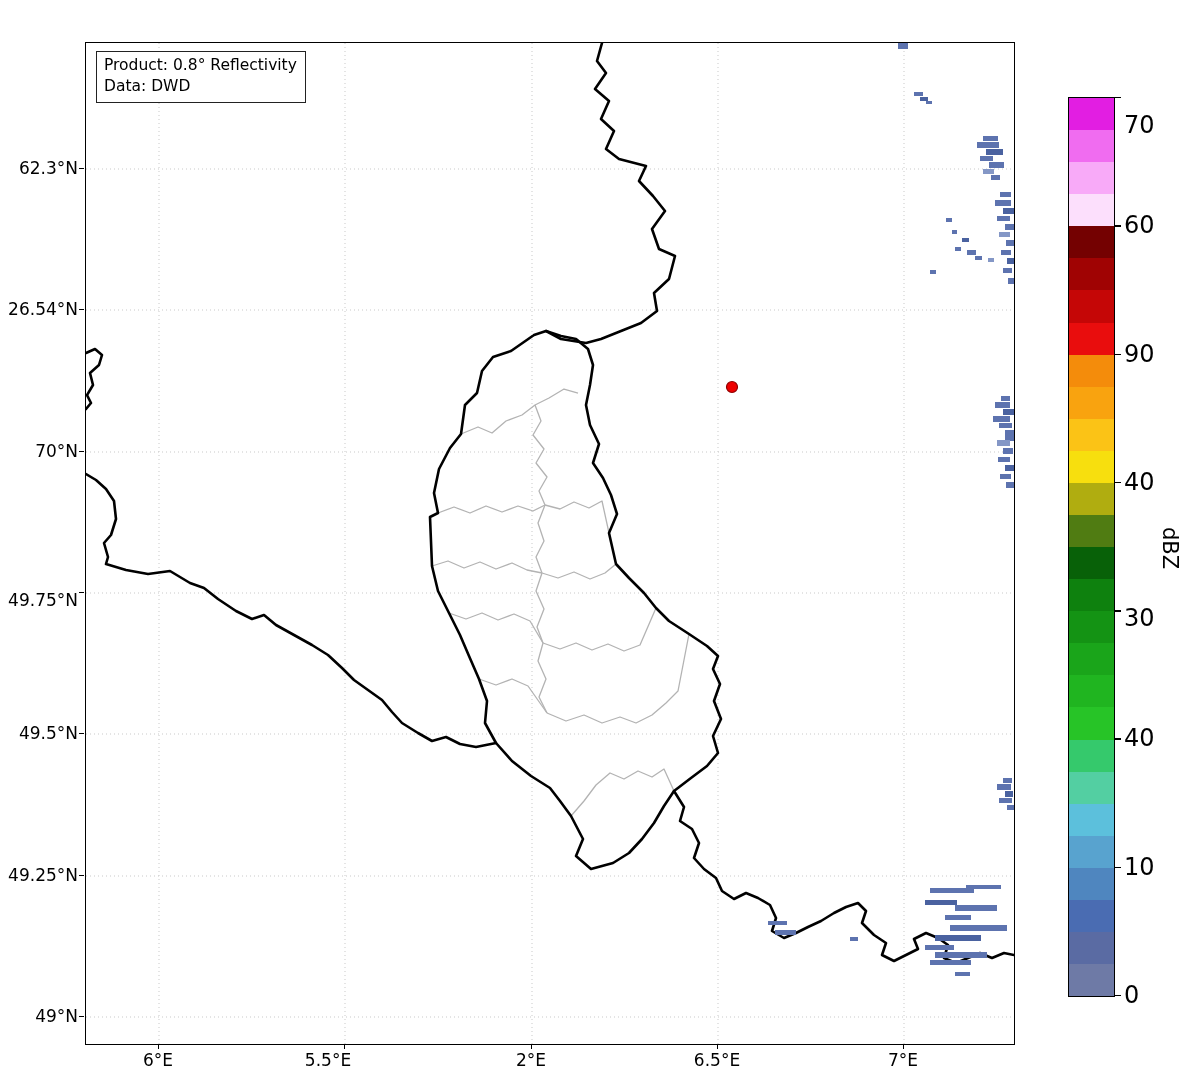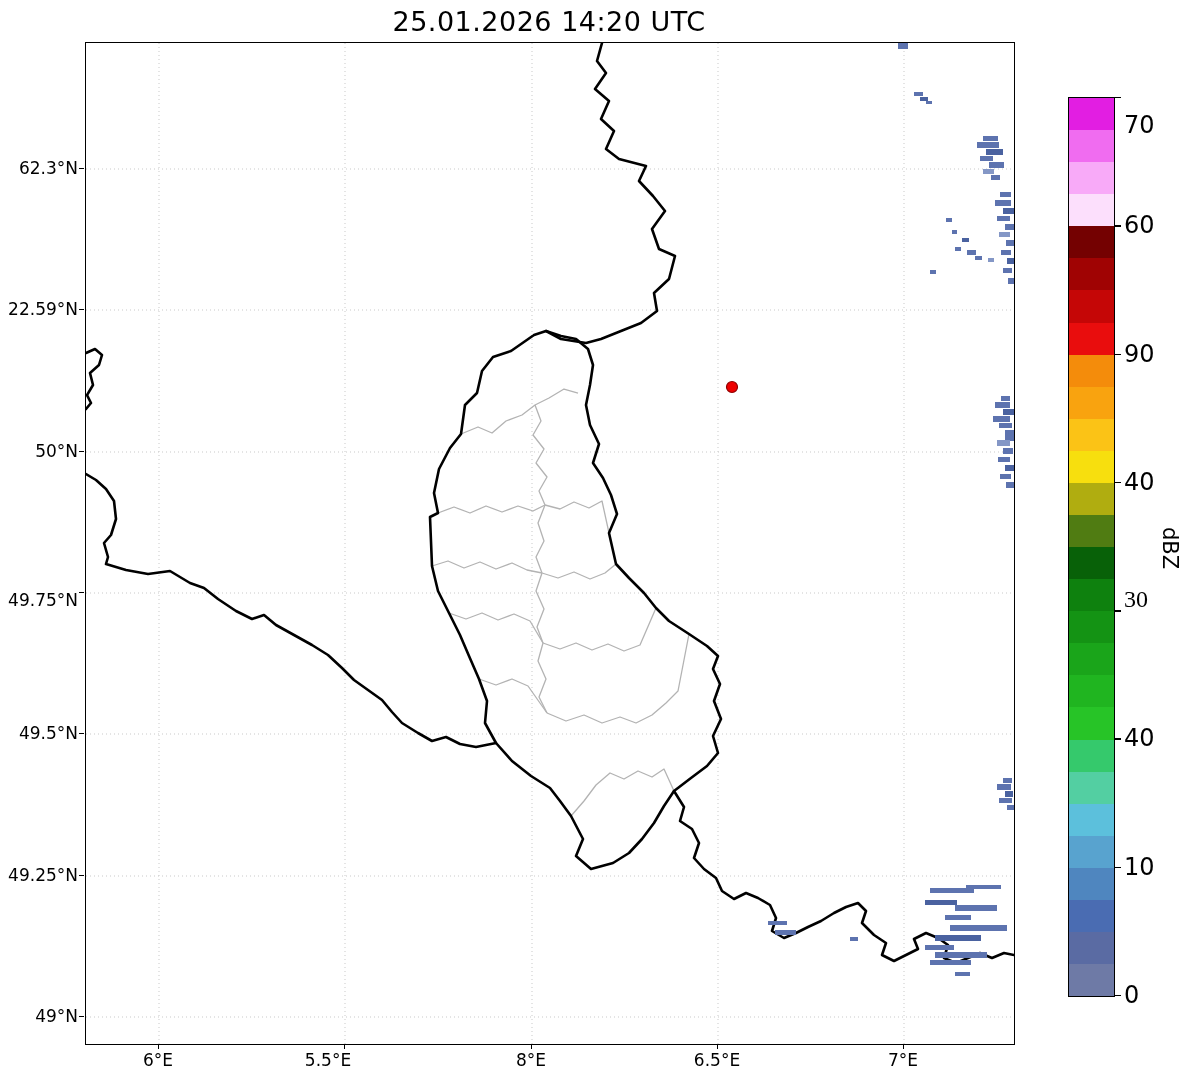--- a/index.html
+++ b/index.html
@@ -26,21 +26,20 @@
   .cbar-ticklabel{position:absolute;left:1124px;font-size:24px;line-height:24px;margin-top:-12px;}
   .cbar-tickmark{position:absolute;left:1114px;width:7px;height:1.4px;background:#000;}
   .cbar-unit{position:absolute;left:1170px;top:548px;transform:translate(-50%,-50%) rotate(90deg);
              font-size:21px;}
 </style>
 </head>
 <body>
 
 <div class="fig">
 
-  <div class="title">25.01.2026 14:20 UTC</div>
 
   <div class="plot">
     <svg id="map-svg" viewBox="0 0 928 1001">
         <g>
           <line class="grid" x1="73" y1="0" x2="73" y2="1001"></line>
           <line class="grid" x1="259" y1="0" x2="259" y2="1001"></line>
           <line class="grid" x1="446" y1="0" x2="446" y2="1001"></line>
           <line class="grid" x1="632" y1="0" x2="632" y2="1001"></line>
           <line class="grid" x1="818" y1="0" x2="818" y2="1001"></line>
           <line class="grid" x1="0" y1="126" x2="928" y2="126"></line>
@@ -132,38 +131,42 @@
           <rect x="839" y="902" width="29" height="5" fill="#5d73af"></rect>
           <rect x="849" y="909" width="52" height="6" fill="#5d73af"></rect>
           <rect x="844" y="917" width="41" height="5" fill="#5d73af"></rect>
           <rect x="869" y="929" width="15" height="4" fill="#5d73af"></rect>
           <rect x="764" y="894" width="8" height="4" fill="#5d73af"></rect>
           <rect x="682" y="878" width="19" height="4" fill="#5d73af"></rect>
           <rect x="689" y="887" width="21" height="5" fill="#5d73af"></rect>
         </g>
         <circle cx="646" cy="344" r="5.5" fill="#ee0000" stroke="#8f0000" stroke-width="1.2"></circle>
       </svg>
+    <div class="infobox">
+      <div>Product: 0.8° Reflectivity</div>
+      <div>Data: DWD</div>
+    </div>
   </div>
 
   <div id="axis-layer">
       <div class="xtick-label" style="left: 158px;">6°E</div>
       <div class="tickmark" style="left: 158px; top: 1044px; width: 1.4px; height: 5px;"></div>
       <div class="xtick-label" style="left: 328px;">5.5°E</div>
       <div class="tickmark" style="left: 344px; top: 1044px; width: 1.4px; height: 5px;"></div>
-      <div class="xtick-label" style="left: 531px;">8°E</div>
+      <div class="xtick-label" style="left: 531px;">2°E</div>
       <div class="tickmark" style="left: 531px; top: 1044px; width: 1.4px; height: 5px;"></div>
       <div class="xtick-label" style="left: 717px;">6.5°E</div>
       <div class="tickmark" style="left: 717px; top: 1044px; width: 1.4px; height: 5px;"></div>
       <div class="xtick-label" style="left: 903px;">7°E</div>
       <div class="tickmark" style="left: 903px; top: 1044px; width: 1.4px; height: 5px;"></div>
       <div class="ytick-label" style="top: 158px;">62.3°N</div>
       <div class="tickmark" style="left: 79px; top: 168px; width: 5px; height: 1.4px;"></div>
-      <div class="ytick-label" style="top: 299px;">22.59°N</div>
+      <div class="ytick-label" style="top: 299px;">26.54°N</div>
       <div class="tickmark" style="left: 79px; top: 309px; width: 5px; height: 1.4px;"></div>
-      <div class="ytick-label" style="top: 441px;">50°N</div>
+      <div class="ytick-label" style="top: 441px;">70°N</div>
       <div class="tickmark" style="left: 79px; top: 451px; width: 5px; height: 1.4px;"></div>
       <div class="ytick-label" style="top: 590px;">49.75°N</div>
       <div class="tickmark" style="left: 79px; top: 592px; width: 5px; height: 1.4px;"></div>
       <div class="ytick-label" style="top: 723px;">49.5°N</div>
       <div class="tickmark" style="left: 79px; top: 733px; width: 5px; height: 1.4px;"></div>
       <div class="ytick-label" style="top: 865px;">49.25°N</div>
       <div class="tickmark" style="left: 79px; top: 875px; width: 5px; height: 1.4px;"></div>
       <div class="ytick-label" style="top: 1006px;">49°N</div>
       <div class="tickmark" style="left: 79px; top: 1016px; width: 5px; height: 1.4px;"></div>
     </div>
@@ -199,21 +202,21 @@
       <div class="cbar-seg" style="background: rgb(110, 122, 166);"></div>
     </div>
   <div id="cbar-ticks">
       <div class="cbar-tickmark" style="top: 995px;"></div>
       <div class="cbar-ticklabel" style="top: 995px;">0</div>
       <div class="cbar-tickmark" style="top: 866.714px;"></div>
       <div class="cbar-ticklabel" style="top: 866.714px;">10</div>
       <div class="cbar-tickmark" style="top: 738.429px;"></div>
       <div class="cbar-ticklabel" style="top: 738.429px;">40</div>
       <div class="cbar-tickmark" style="top: 610.143px;"></div>
-      <div class="cbar-ticklabel" style="top: 599px; font-family: Liberation Serif, serif;">30</div>
+      <div class="cbar-ticklabel" style="top: 618px;">30</div>
       <div class="cbar-tickmark" style="top: 481.857px;"></div>
       <div class="cbar-ticklabel" style="top: 481.857px;">40</div>
       <div class="cbar-tickmark" style="top: 353.571px;"></div>
       <div class="cbar-ticklabel" style="top: 353.571px;">90</div>
       <div class="cbar-tickmark" style="top: 225.286px;"></div>
       <div class="cbar-ticklabel" style="top: 225.286px;">60</div>
       <div class="cbar-tickmark" style="top: 97px;"></div>
       <div class="cbar-ticklabel" style="top: 97px; margin-top: 16px;">70</div>
     </div>
   <div class="cbar-unit">dBZ</div>

